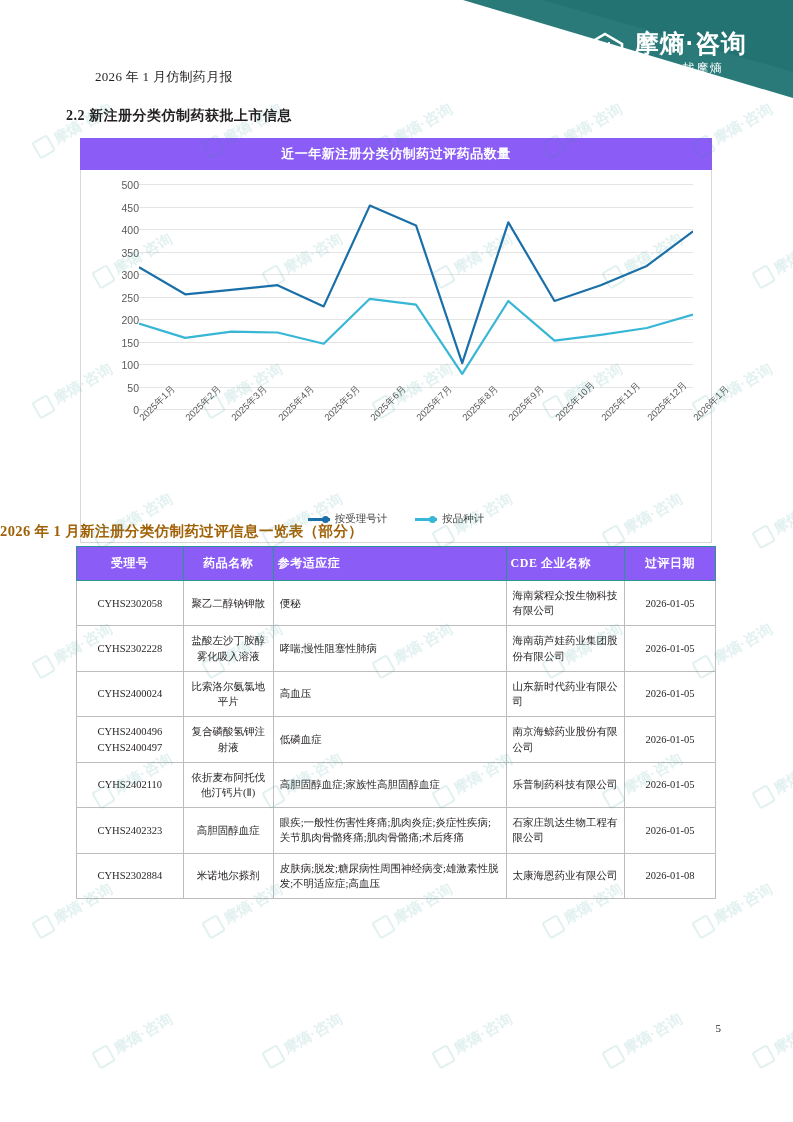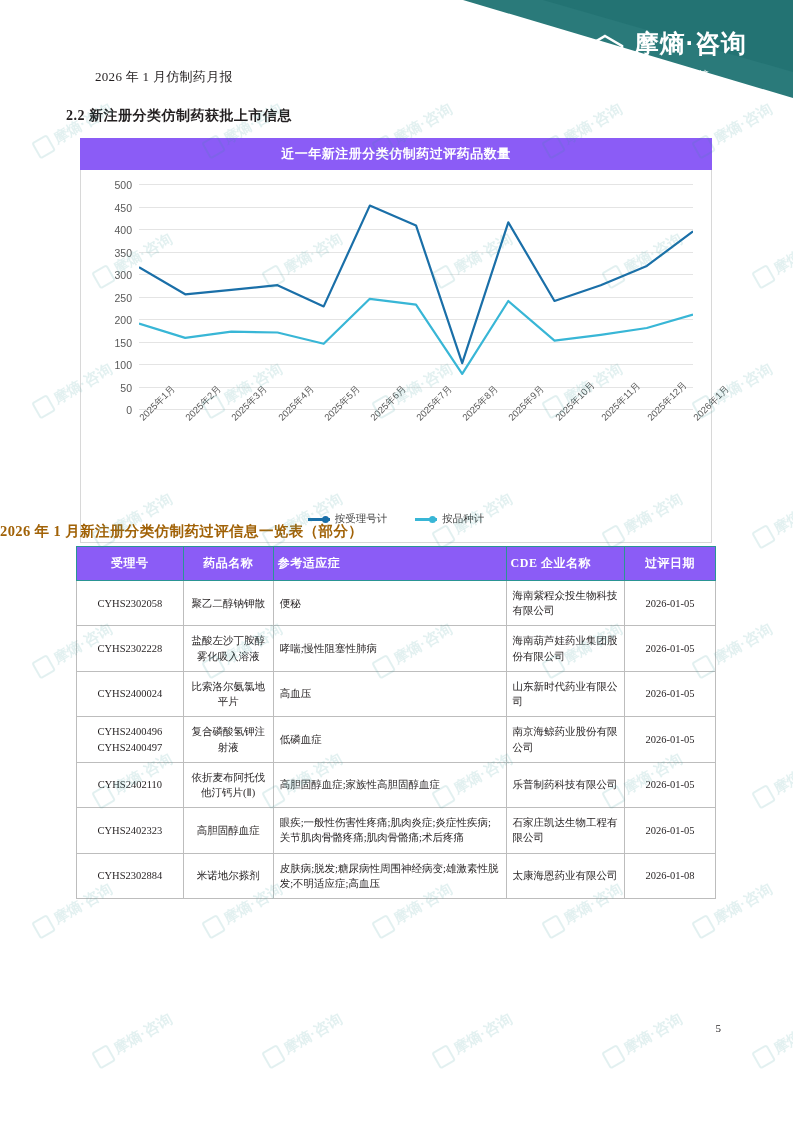--- a/index.html
+++ b/index.html
@@ -57,23 +57,23 @@
   }
   .logo-text-main {
     font-family: "Liberation Sans", sans-serif;
     font-size: 25px;
     font-weight: bold;
     letter-spacing: 1px;
     line-height: 1.05;
   }
   .logo-text-sub {
     font-family: Liberation Mono, monospace;
-    font-size: 10px;
+    font-size: 12px;
     letter-spacing: 1.5px;
-    margin-top: 12px;
+    margin-top: 4px;
   }
   .doc-date {
     position: absolute;
     left: 50px; top: 68px;
     font-size: 13px;
     color: #231f20;
     font-family: "Liberation Serif", serif;
     letter-spacing: .3px;
     margin-left: 45px;
   }
@@ -116,21 +116,20 @@
     right: 18px; height: 225px;
   }
   .gridline {
     position: absolute;
     left: 0; right: 0;
     border-top: 1px solid #e4e4e4;
   }
   .ytick {
     position: absolute;
     right: 100%;
-    margin-right: 7px;
     transform: translateY(-50%);
     font-size: 10.5px;
     color: #595959;
     font-family: "Liberation Sans", sans-serif;
     white-space: nowrap;
   }
   .xlabels {
     position: absolute;
     left: 58px; right: 18px;
     top: 243px;

